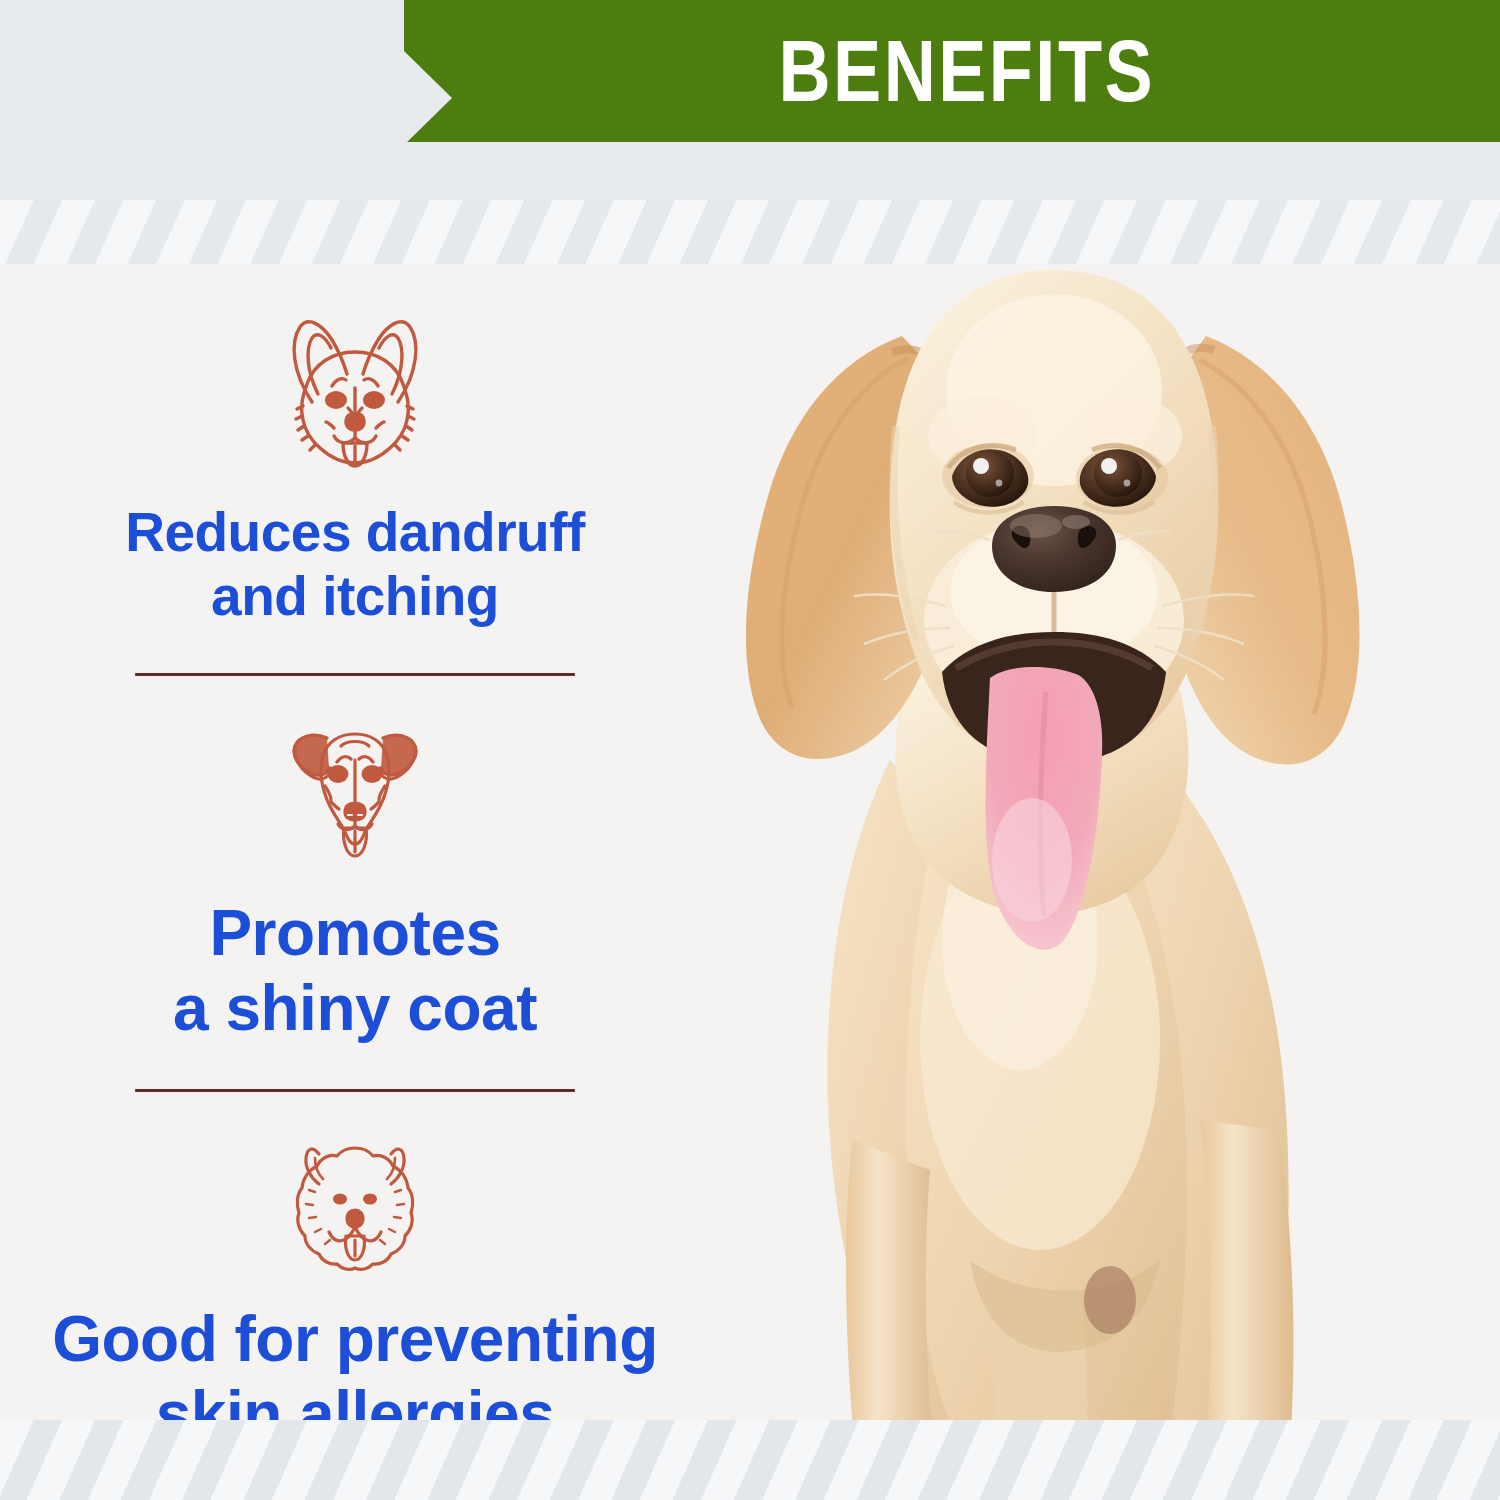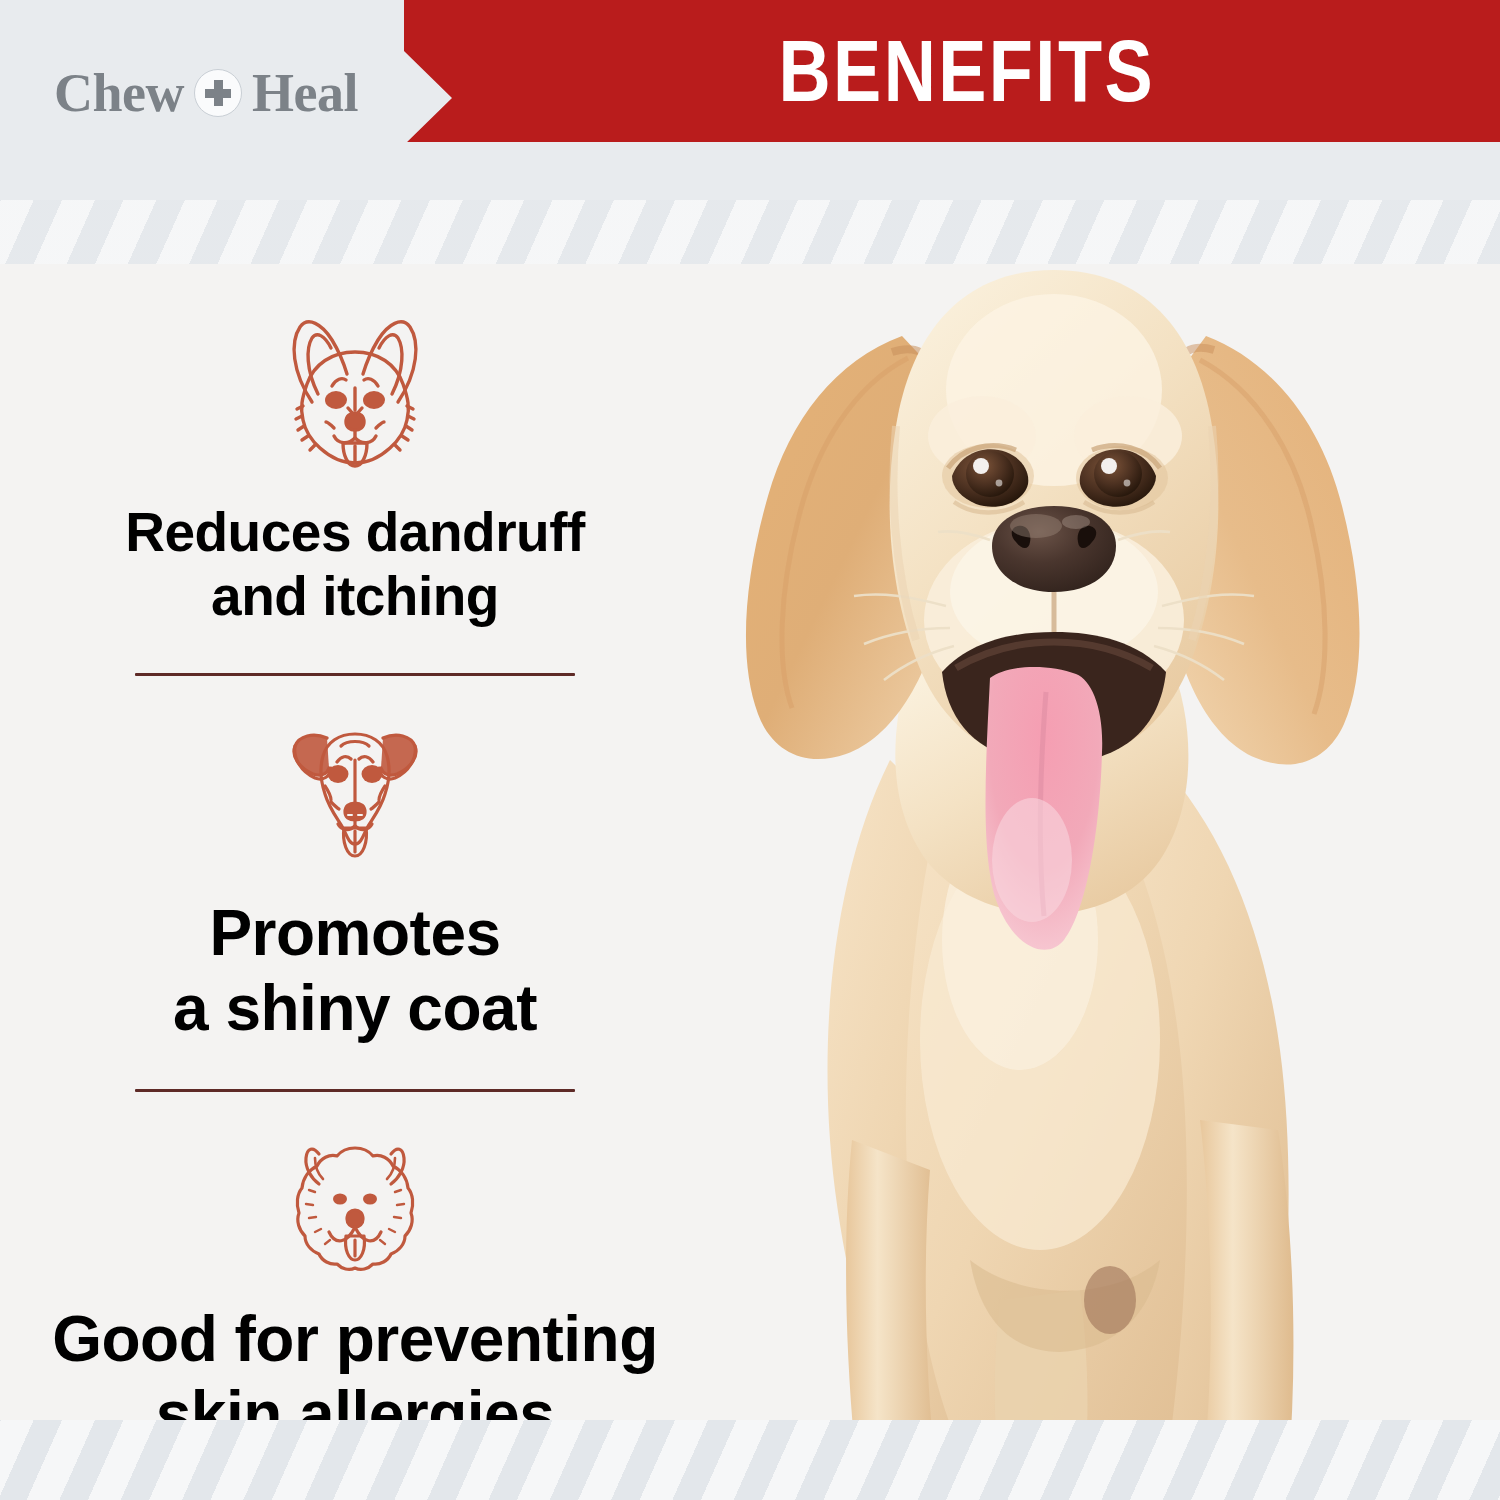--- a/index.html
+++ b/index.html
@@ -66,21 +66,21 @@
     height: 9px; width: 26px;
     margin-top: -4.5px;
   }
 
   .banner {
     position: absolute;
     left: 404px;
     top: 0;
     width: 1096px;
     height: 142px;
-    background: #b91c1c;
+    background: #4d7c0f;
     clip-path: polygon(
       0 0,
       1096px 0,
       1096px 197px,
       0 197px,
       0 145px,
       48px 98px,
       0 51px
     );
   }
@@ -151,21 +151,21 @@
     display: flex;
     flex-direction: column;
     align-items: center;
   }
   .benefit-icon {
     display: block;
   }
   .benefit-label {
     margin-top: 26px;
     text-align: center;
-    color: #000000;
+    color: #1d4ed8;
     font-family: "Liberation Sans", sans-serif;
     font-weight: bold;
     font-size: 55px;
     line-height: 1.17;
     letter-spacing: -0.5px;
     white-space: pre-line;
   }
   .benefit-2 .benefit-label,
   .benefit-3 .benefit-label { font-size: 64px; }
 
@@ -188,25 +188,20 @@
   }
   .dog-photo svg { display:block; }
 </style>
 </head>
 <body>
 
 <div class="page">
 
   <div class="header">
 
-    <div class="logo-wrap">
-      <span class="logo-text">Chew</span>
-      <span class="logo-plus"></span>
-      <span class="logo-text">Heal</span>
-    </div>
 
     <div class="banner">
       <div class="banner-title">BENEFITS</div>
     </div>
   </div>
 
   <div class="stripes stripes-top">
     <div class="stripes-inner"></div>
   </div>
 

